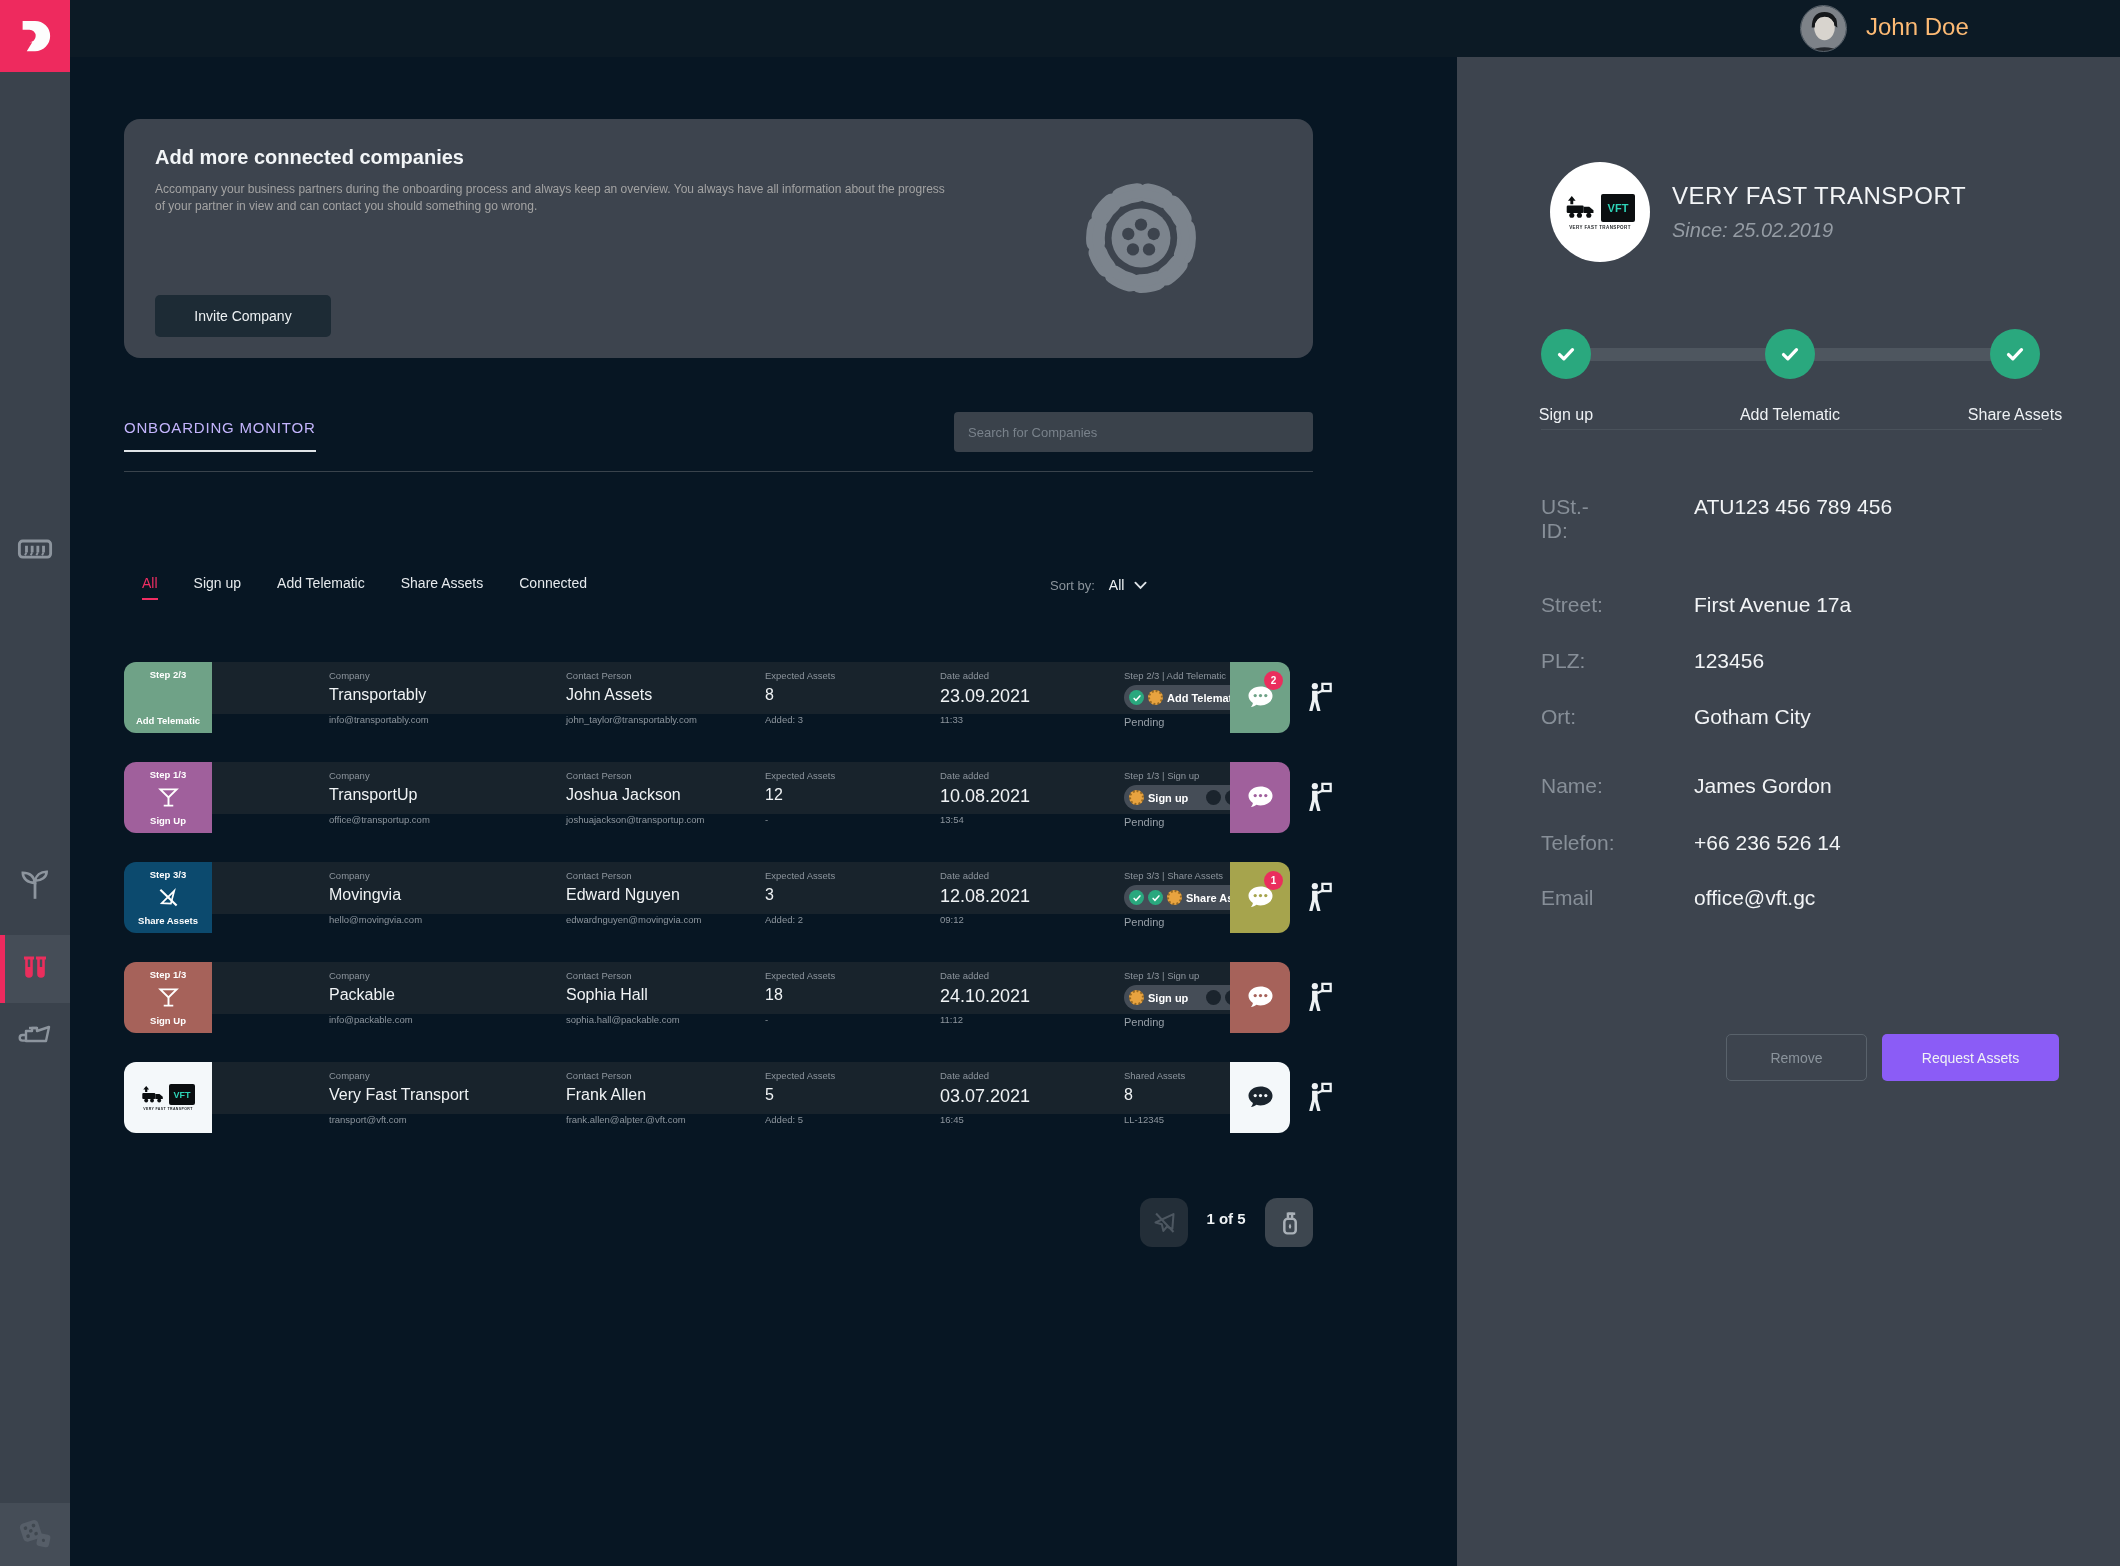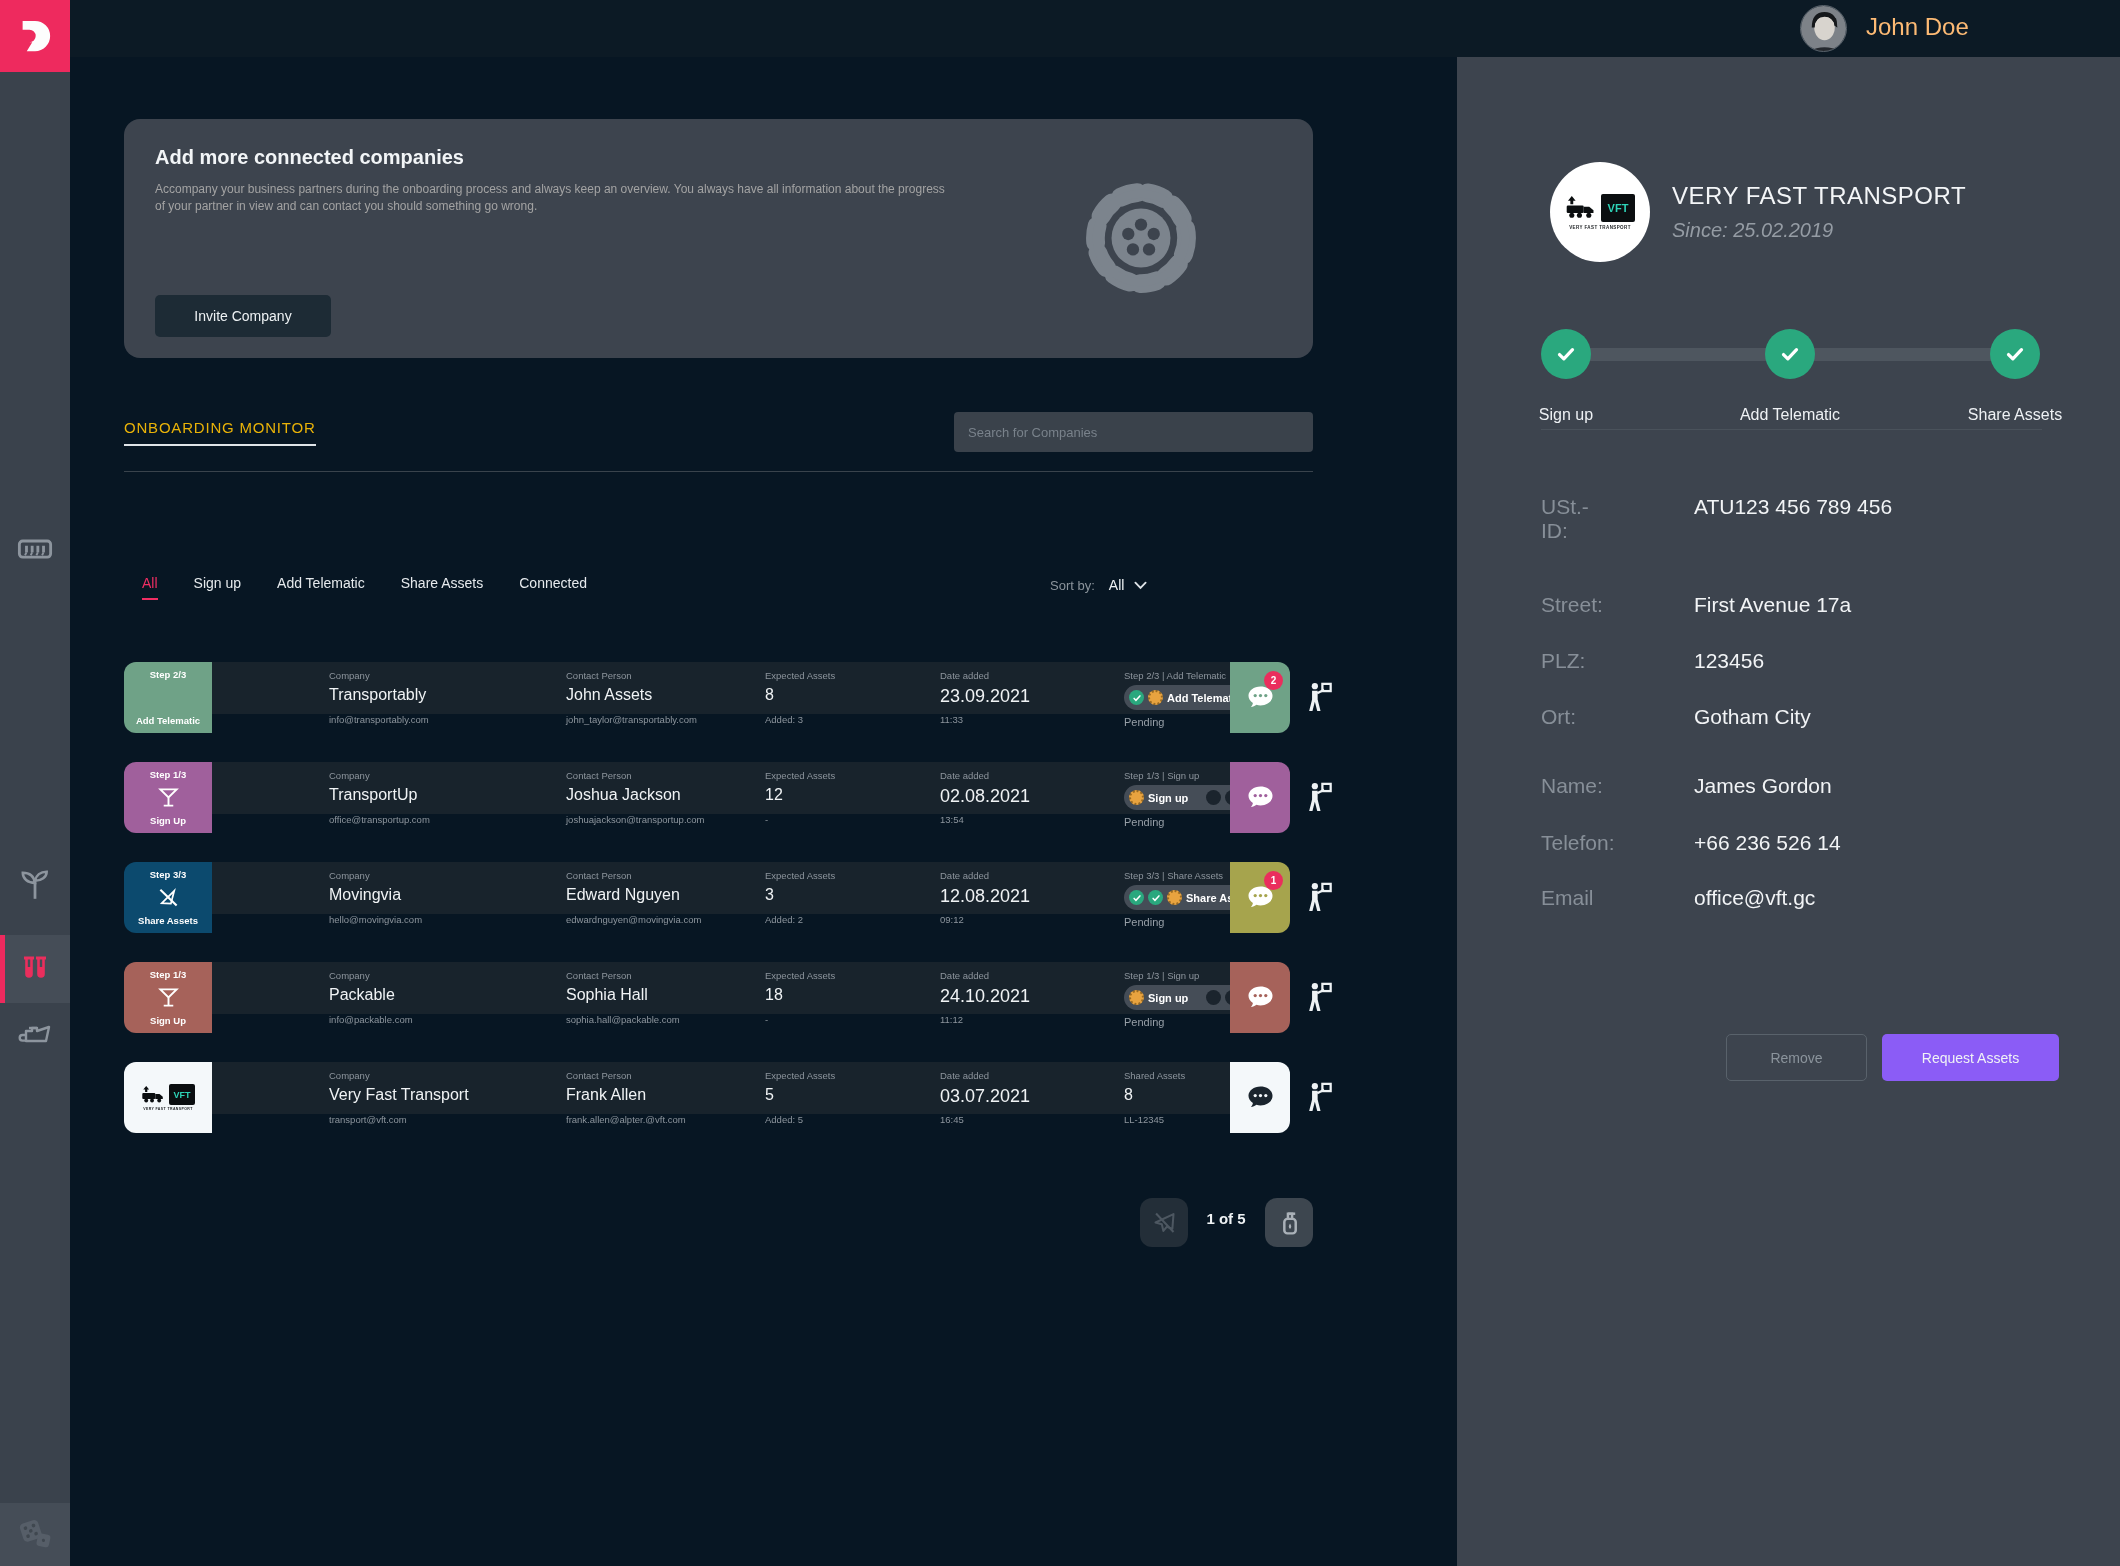--- a/index.html
+++ b/index.html
@@ -28,22 +28,22 @@
 
   
   .card { position:absolute; left:54px; top:62px; width:1189px; height:239px; background:#3d444e; border-radius:16px; }
   .card h1 { position:absolute; left:31px; top:27px; font-size:20px; color:#f2f5f7; font-weight:700; }
   .card p { position:absolute; left:31px; top:62px; width:800px; font-size:12px; line-height:17px; color:#a3a3a3; }
   .invite-btn { position:absolute; left:31px; top:176px; width:176px; height:42px; background:#1d2b35;
     border:none; border-radius:5px; color:#eef2f4; font-size:14px; cursor:pointer; font-family:inherit; }
   .gear { position:absolute; left:950px; top:52px; }
 
   
-  .heading { position:absolute; left:54px; top:362px; font-size:15px; letter-spacing:0.8px; color:#eab308;
-    border-bottom:2px solid #dfe4e8; padding-bottom:8px; font-weight:400; }
+  .heading { position:absolute; left:54px; top:362px; font-size:15px; letter-spacing:0.8px; color:#c4b5fd;
+    border-bottom:2px solid #dfe4e8; padding-bottom:14px; font-weight:400; }
   .search { position:absolute; left:884px; top:355px; width:359px; height:40px; background:#3a424b;
     border:none; border-radius:4px; color:#dfe4e8; font-size:13px; padding:0 14px; font-family:inherit; }
   .search::placeholder { color:#79828b; }
   .hr1 { position:absolute; left:54px; top:414px; width:1189px; height:1px; background:#39434c; }
 
   .tabs { position:absolute; left:72px; top:518px; display:flex; gap:36px; }
   .tab { font-size:14px; color:#e6eaed; cursor:pointer; padding-bottom:7px; }
   .tab.active { color:#ef2e63; border-bottom:2px solid #ef2e63; }
   .sort { position:absolute; top:520px; left:980px; width:240px; display:flex; justify-content:flex-start;
     align-items:center; gap:14px; }
@@ -345,21 +345,21 @@
         <span class="cname">Joshua Jackson</span>
         <span class="cmail">joshuajackson@transportup.com</span>
       </div>
       <div class="col c-expected">
         <span class="clabel">Expected Assets</span>
         <span class="cname">12</span>
         <span class="cmail">-</span>
       </div>
       <div class="col c-date">
         <span class="clabel">Date added</span>
-        <span class="cname">02.08.2021</span>
+        <span class="cname">10.08.2021</span>
         <span class="cmail">13:54</span>
       </div>
       <div class="col c-step">
         <span class="clabel">Step 1/3 | Sign up</span>
         <div class="pill">
           <span class="dot active"></span>
               <span class="pill-label">Sign up</span>
         <span class="dot pending push"></span>
               <span class="dot pending"></span>
             </div>

